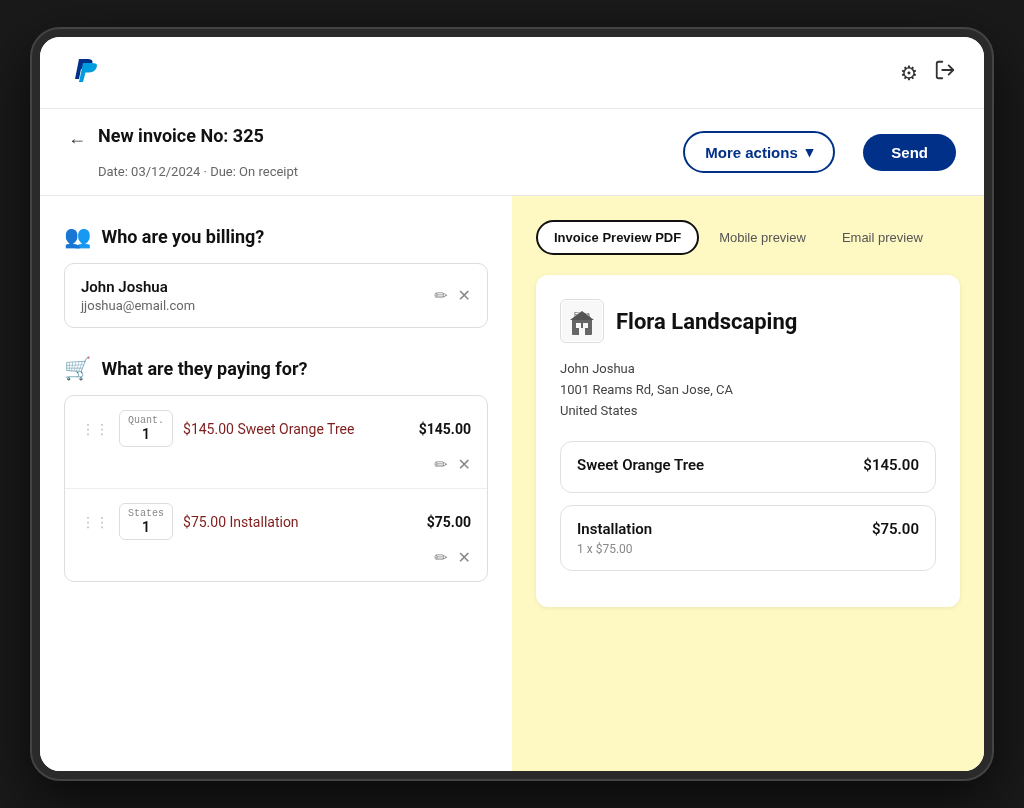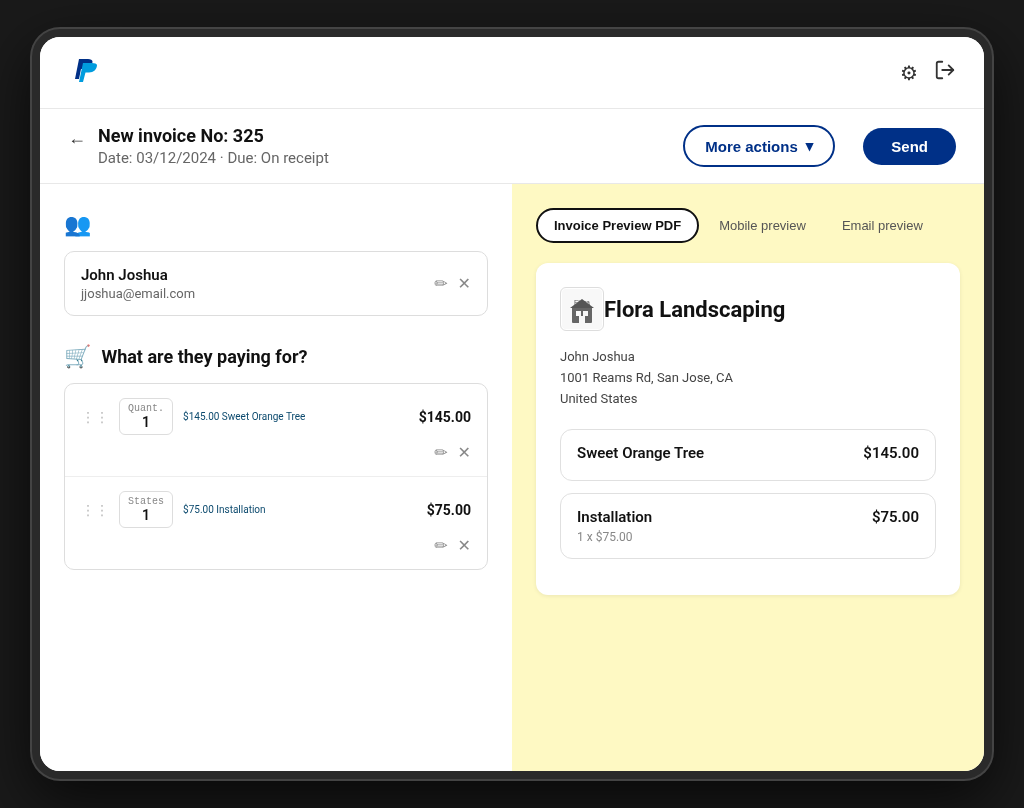--- a/index.html
+++ b/index.html
@@ -64,23 +64,23 @@
       color: #333;
       cursor: pointer;
       margin-top: 2px;
     }
     .invoice-title {
       font-size: 18px;
       font-weight: 700;
       color: #111;
     }
     .invoice-date {
-      font-size: 15px;
+      font-size: 13px;
       color: #666;
-      margin-top: 3px;
+      margin-top: 18px;
     }
     .header-actions {
       display: flex;
       gap: 28px;
       align-items: center;
     }
     .btn-more-actions {
       border: 2px solid #003087;
       background: #fff;
       color: #003087;
@@ -203,22 +203,22 @@
       color: #888;
       font-family: Liberation Mono, monospace;
     }
     .quantity-value {
       font-size: 14px;
       font-weight: 600;
       color: #111;
     }
     .item-name {
       flex: 1;
-      font-size: 10px;
-      color: #0c4a6e;
+      font-size: 14px;
+      color: #7f1d1d;
     }
     .item-price {
       font-size: 14px;
       font-weight: 700;
       color: #111;
     }
     .item-bottom {
       display: flex;
       justify-content: flex-end;
       gap: 10px;
@@ -249,20 +249,21 @@
     }
     .preview-card {
       background: #fff;
       border-radius: 12px;
       padding: 24px;
       box-shadow: 0 1px 4px rgba(0,0,0,0.08);
     }
     .company-header {
       display: flex;
       align-items: center;
+      gap: 12px;
       margin-bottom: 16px;
     }
     .company-logo {
       width: 44px;
       height: 44px;
       border: 1px solid #ddd;
       border-radius: 6px;
       display: flex;
       align-items: center;
       justify-content: center;
@@ -342,20 +343,21 @@
       <button class="btn-send">Send</button>
     </div>
   </div>
 
   <div class="main-content">
 
     <div class="left-panel">
 
       <div class="section-heading">
         <span class="section-icon">👥</span>
+        <span>Who are you billing?</span>
       </div>
 
       <div class="billing-card">
         <div class="billing-info">
           <div class="name">John Joshua</div>
           <div class="email">jjoshua@email.com</div>
         </div>
         <div class="card-actions">
           <span class="card-action-icon">✏</span>
           <span class="card-action-icon">✕</span>

